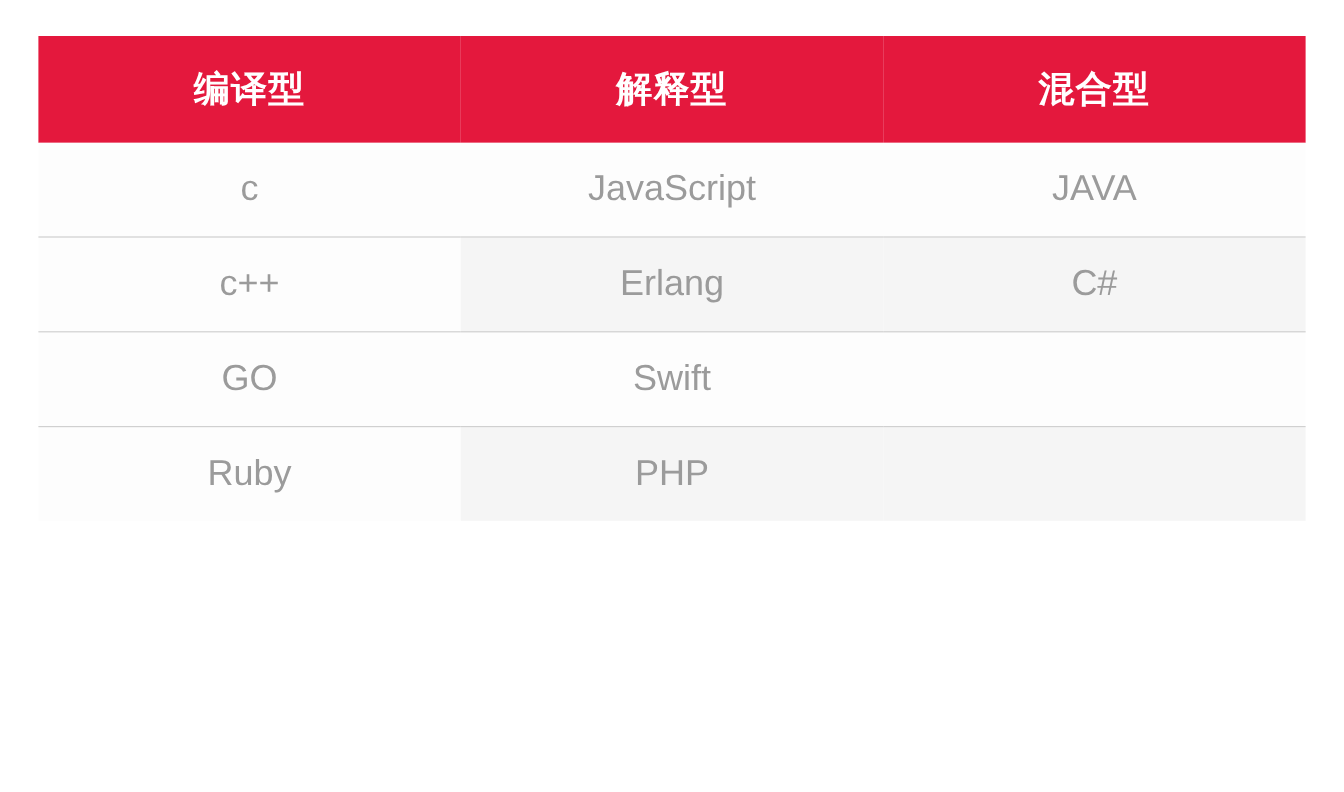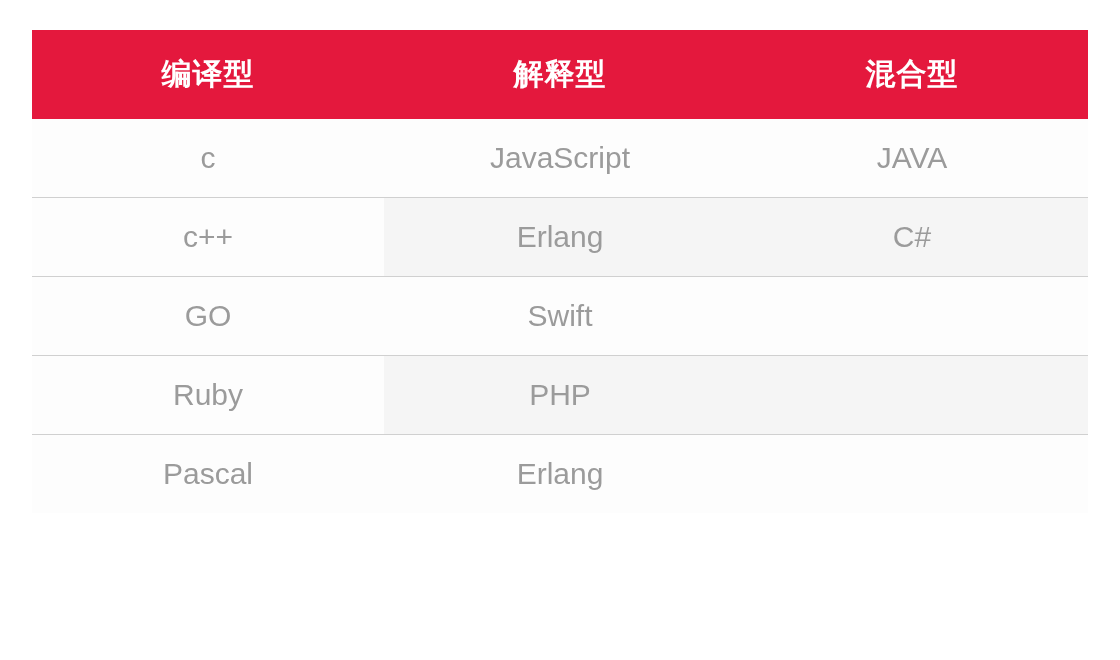--- a/index.html
+++ b/index.html
@@ -73,20 +73,15 @@
       <tr>
         <td>GO</td>
         <td>Swift</td>
         <td></td>
       </tr>
       <tr>
         <td>Ruby</td>
         <td>PHP</td>
         <td></td>
       </tr>
-      <tr>
-        <td>Pascal</td>
-        <td>Erlang</td>
-        <td></td>
-      </tr>
     </tbody>
   </table>
 </div>
 
 </body></html>

